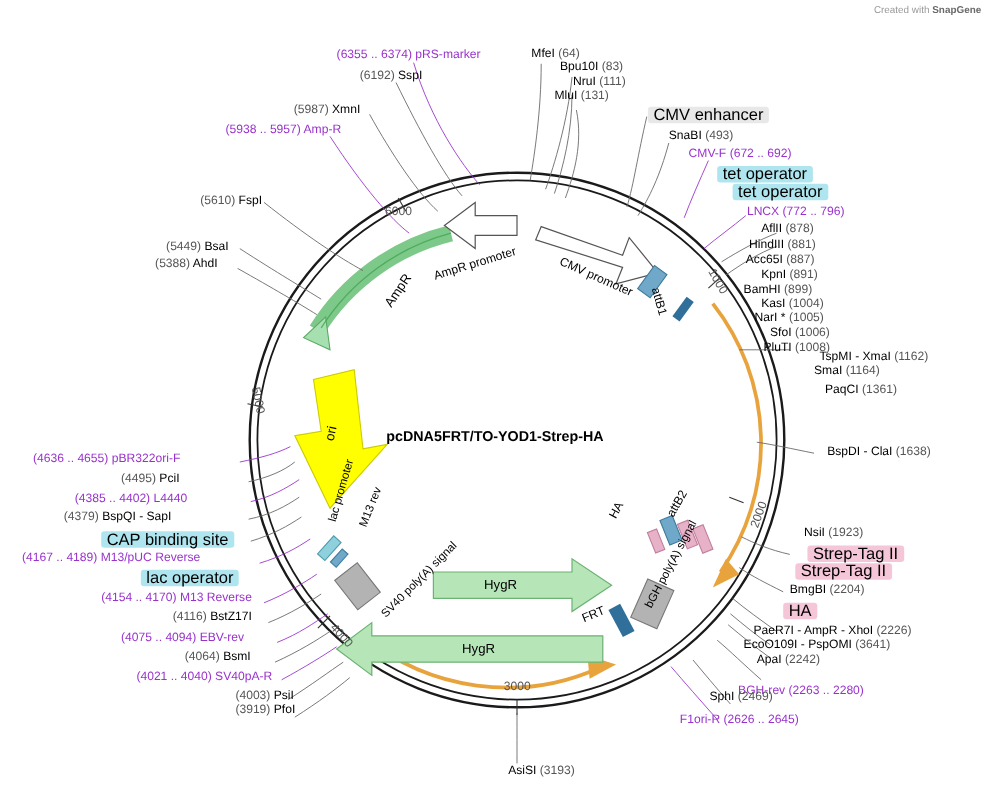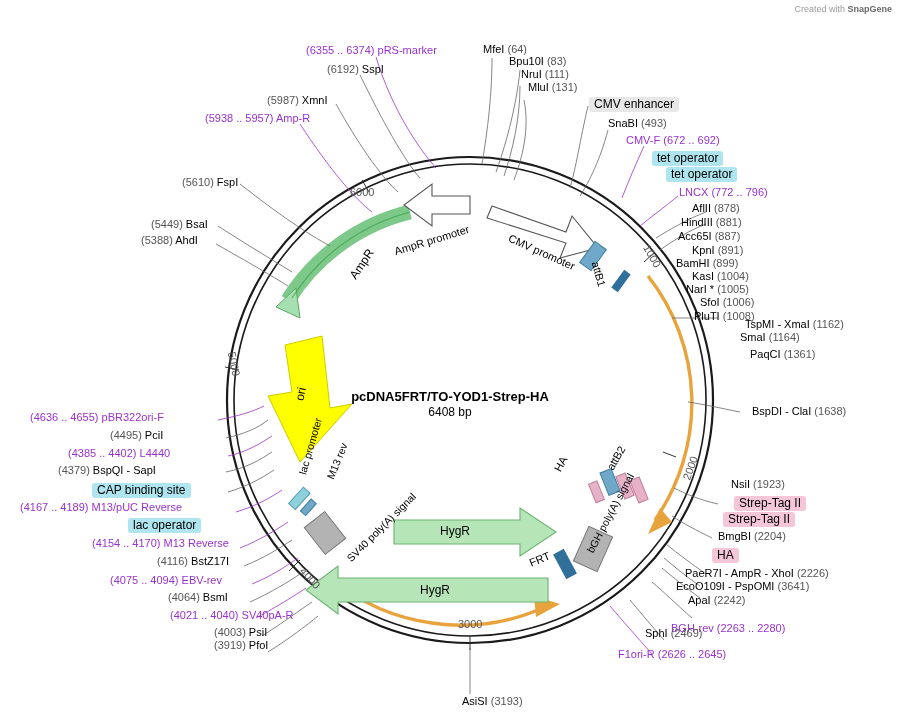--- a/index.html
+++ b/index.html
@@ -9,21 +9,21 @@
     font-family:"Liberation Sans", sans-serif;
     color:#000;
   }
   #stage{position:absolute;left:0;top:0;width:900px;height:719px;}
   .lab{position:absolute;white-space:nowrap;font-size:11px;line-height:12px;}
   .b{font-weight:normal;}
   .purple{color:#9932cc;}
   .gray{color:#555;}
   .credit{position:absolute;right:8px;top:4px;font-size:9px;color:#9a9a9a;white-space:nowrap;}
   .credit .sg{color:#6a6a6a;font-weight:bold;}
-  .boxlab{position:absolute;font-size:12px;line-height:13px;padding:1px 5px;border-radius:3px;white-space:nowrap;}
+  .boxlab{position:absolute;font-size:15px;line-height:13px;padding:1px 5px;border-radius:3px;white-space:nowrap;}
   .cyan{background:#aee5ef;}
   .pink{background:#f5c6d8;}
   .plain{background:#e8e8e8;}
   .center{position:absolute;text-align:center;left:0;width:900px;}
   .title{font-weight:bold;font-size:13px;}
   .bp{font-size:12px;}
   svg{position:absolute;left:0;top:0;}
 </style>
 </head>
 <body>
@@ -144,21 +144,20 @@
   </svg>
 
   <div class="lab gray" style="left:350px;top:186px;">6000</div>
   <div class="lab gray" style="left:640px;top:250px;transform:rotate(60deg);">1000</div>
   <div class="lab gray" style="left:678px;top:462px;transform:rotate(-70deg);">2000</div>
   <div class="lab gray" style="left:458px;top:618px;">3000</div>
   <div class="lab gray" style="left:298px;top:572px;transform:rotate(48deg);">4000</div>
   <div class="lab gray" style="left:222px;top:358px;transform:rotate(78deg);">5000</div>
 
   <div class="center title" style="top:389px;">pcDNA5FRT/TO-YOD1-Strep-HA</div>
-  <div class="center bp" style="top:405px;">6408 bp</div>
 
   <div class="lab" style="left:345px;top:258px;transform:rotate(-56deg);font-size:12px;">AmpR</div>
   <div class="lab" style="left:393px;top:234px;transform:rotate(-17deg);font-size:11px;">AmpR promoter</div>
   <div class="lab" style="left:506px;top:246px;transform:rotate(24deg);font-size:11px;">CMV promoter</div>
   <div class="lab" style="left:586px;top:268px;transform:rotate(74deg);font-size:11px;">attB1</div>
   <div class="lab" style="left:603px;top:452px;transform:rotate(-60deg);font-size:11px;">attB2</div>
   <div class="lab" style="left:294px;top:388px;transform:rotate(-78deg);font-size:12px;">ori</div>
   <div class="lab b" style="left:440px;top:525px;font-size:12px;">HygR</div>
   <div class="lab b" style="left:420px;top:584px;font-size:12px;">HygR</div>
   <div class="lab" style="left:529px;top:553px;transform:rotate(-22deg);font-size:11px;">FRT</div>
@@ -211,21 +210,21 @@
     <span class="gray">(64)</span>
   </div>
   <div class="lab" style="left:509px;top:55px;">
     <span class="b">Bpu10I</span>
     <span class="gray">(83)</span>
   </div>
   <div class="lab" style="left:521px;top:68px;">
     <span class="b">NruI</span>
     <span class="gray">(111)</span>
   </div>
-  <div class="lab" style="left:528px;top:81px;">
+  <div class="lab" style="left:504px;top:81px;">
     <span class="b">MluI</span>
     <span class="gray">(131)</span>
   </div>
   <div class="lab" style="left:608px;top:117px;">
     <span class="b">SnaBI</span>
     <span class="gray">(493)</span>
   </div>
   <div class="lab" style="left:626px;top:134px;">
     <span class="purple b">CMV-F</span>
     <span class="purple">(672 .. 692)</span>
@@ -325,21 +324,21 @@
     <span class="gray">(3193)</span>
   </div>
   <div class="lab" style="left:214px;top:639px;">
     <span class="gray">(3919)</span>
     <span class="b">PfoI</span>
   </div>
   <div class="lab" style="left:214px;top:626px;">
     <span class="gray">(4003)</span>
     <span class="b">PsiI</span>
   </div>
-  <div class="lab" style="left:124px;top:609px;margin-left:46px;">
+  <div class="lab" style="left:124px;top:609px;">
     <span class="purple">(4021 .. 4040)</span>
     <span class="purple b">SV40pA-R</span>
   </div>
   <div class="lab" style="left:168px;top:591px;">
     <span class="gray">(4064)</span>
     <span class="b">BsmI</span>
   </div>
   <div class="lab" style="left:110px;top:574px;">
     <span class="purple">(4075 .. 4094)</span>
     <span class="purple b">EBV-rev</span>

